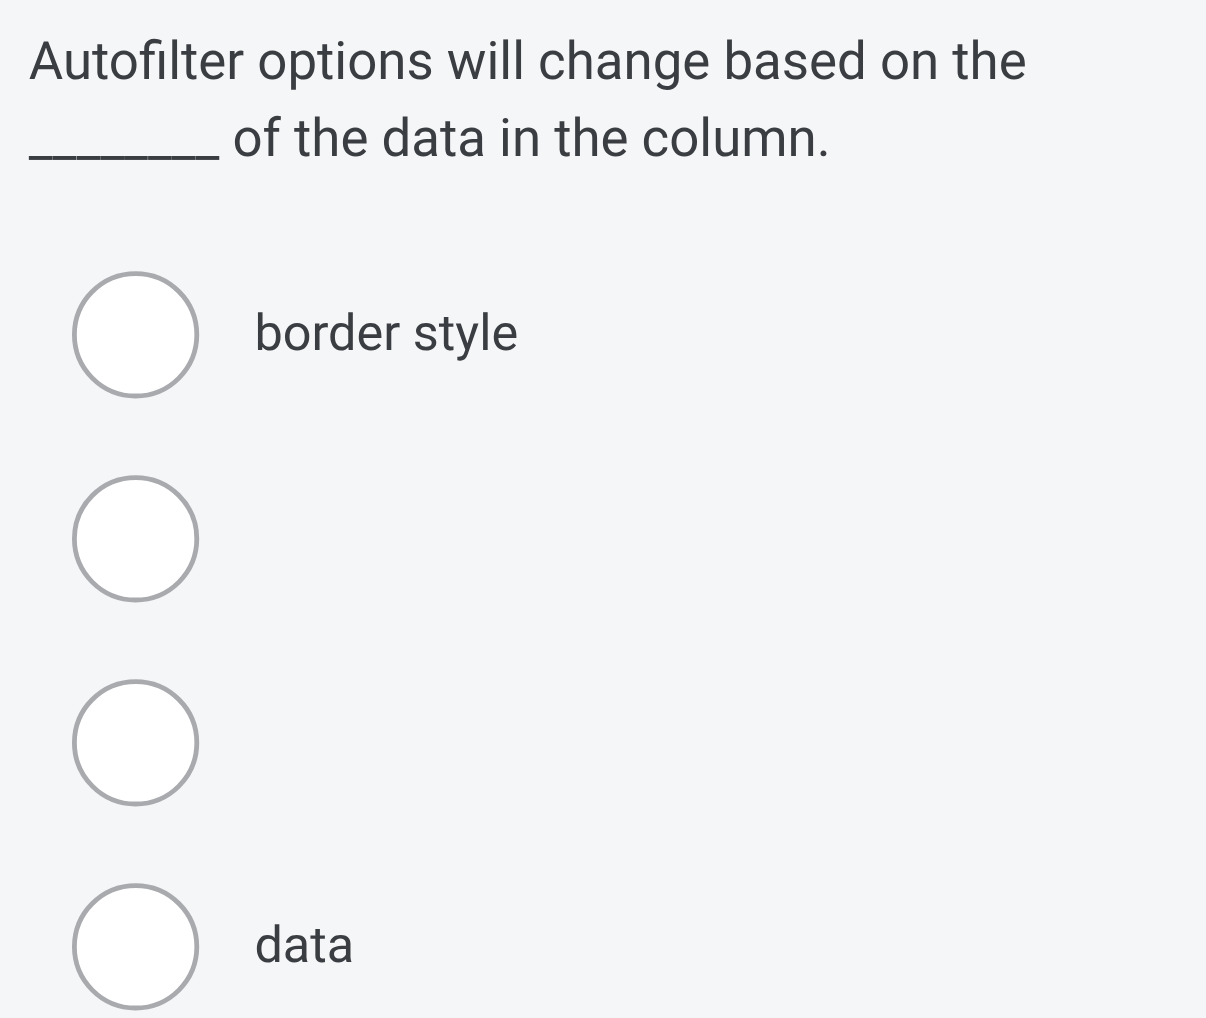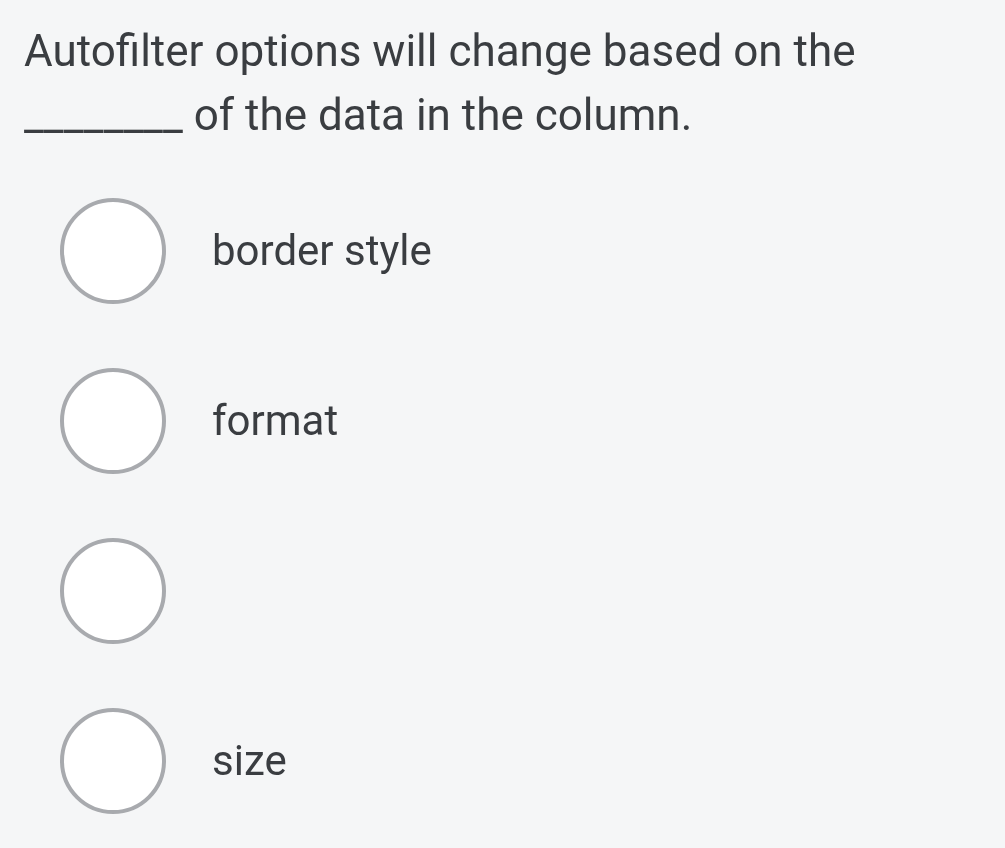--- a/index.html
+++ b/index.html
@@ -12,21 +12,21 @@
       background-color: #f5f6f7;
       width: 1005px;
       height: 848px;
       padding: 20px 24px;
       color: #393c40;
     }
     .question-text {
       font-size: 44px;
       line-height: 1.45;
       color: #3a3d41;
-      margin-bottom: 50px;
+      margin-bottom: 78px;
       font-weight: 400;
     }
     .options-container {
       display: flex;
       flex-direction: column;
       gap: 64px;
       padding-left: 36px;
     }
     .option-row {
       display: flex;
@@ -55,25 +55,24 @@
 
 <div class="options-container">
 
   <div class="option-row">
     <div class="radio-circle"></div>
     <span class="option-label">border style</span>
   </div>
 
   <div class="option-row">
     <div class="radio-circle"></div>
-    <span class="option-label">format</span>
   </div>
 
   <div class="option-row">
     <div class="radio-circle"></div>
   </div>
 
   <div class="option-row">
     <div class="radio-circle"></div>
-    <span class="option-label">size</span>
+    <span class="option-label">data</span>
   </div>
 
 </div>
 
 </body></html>

